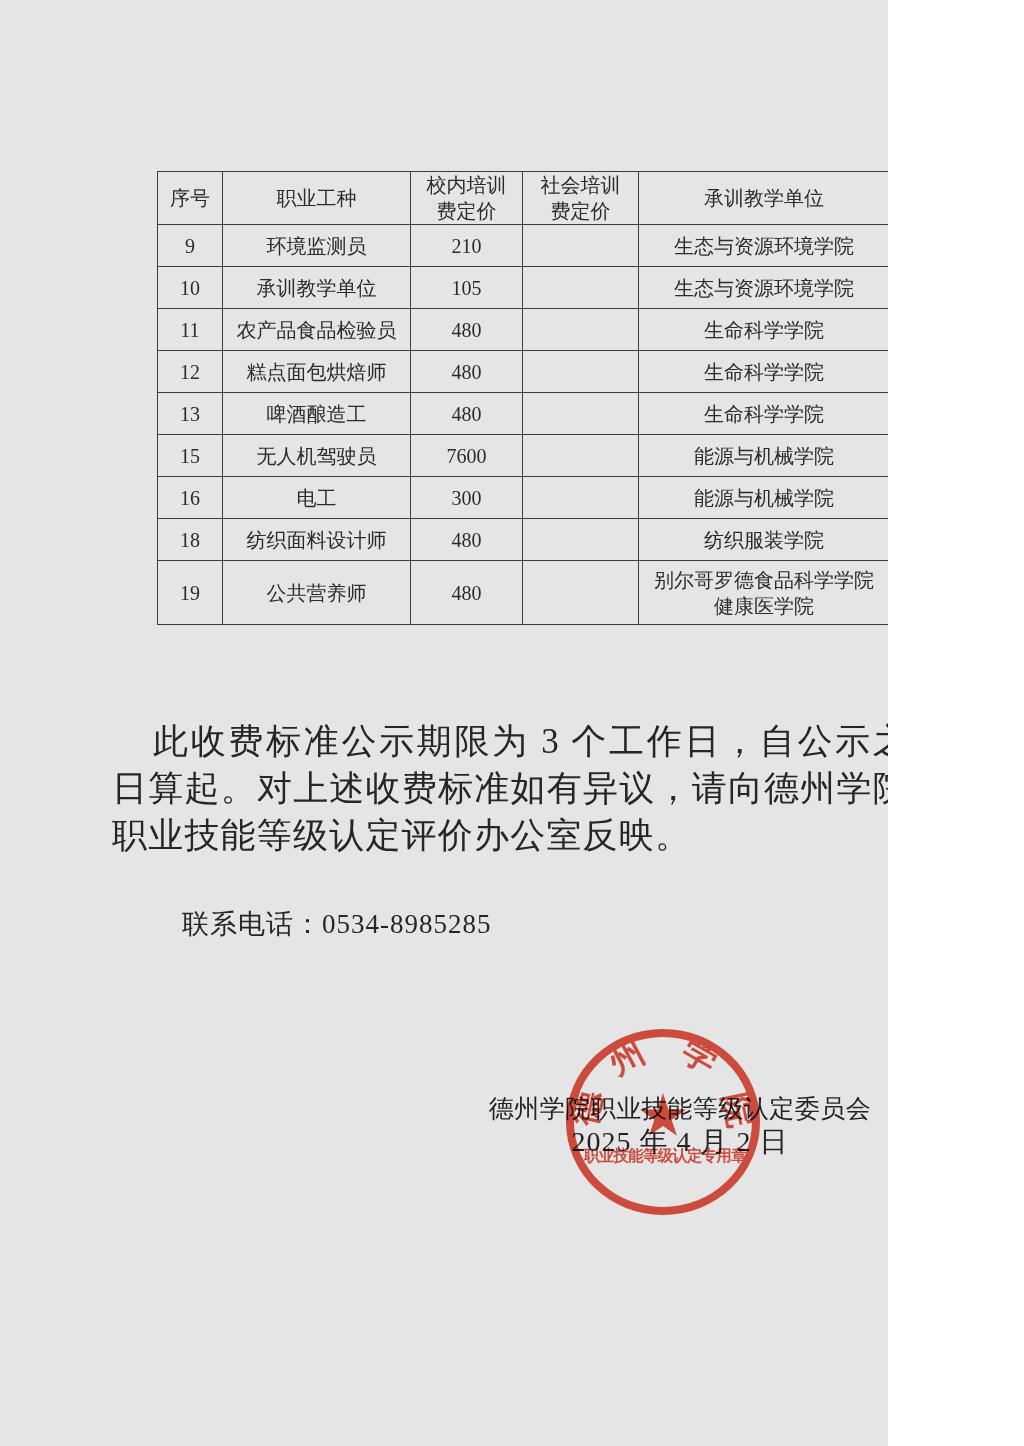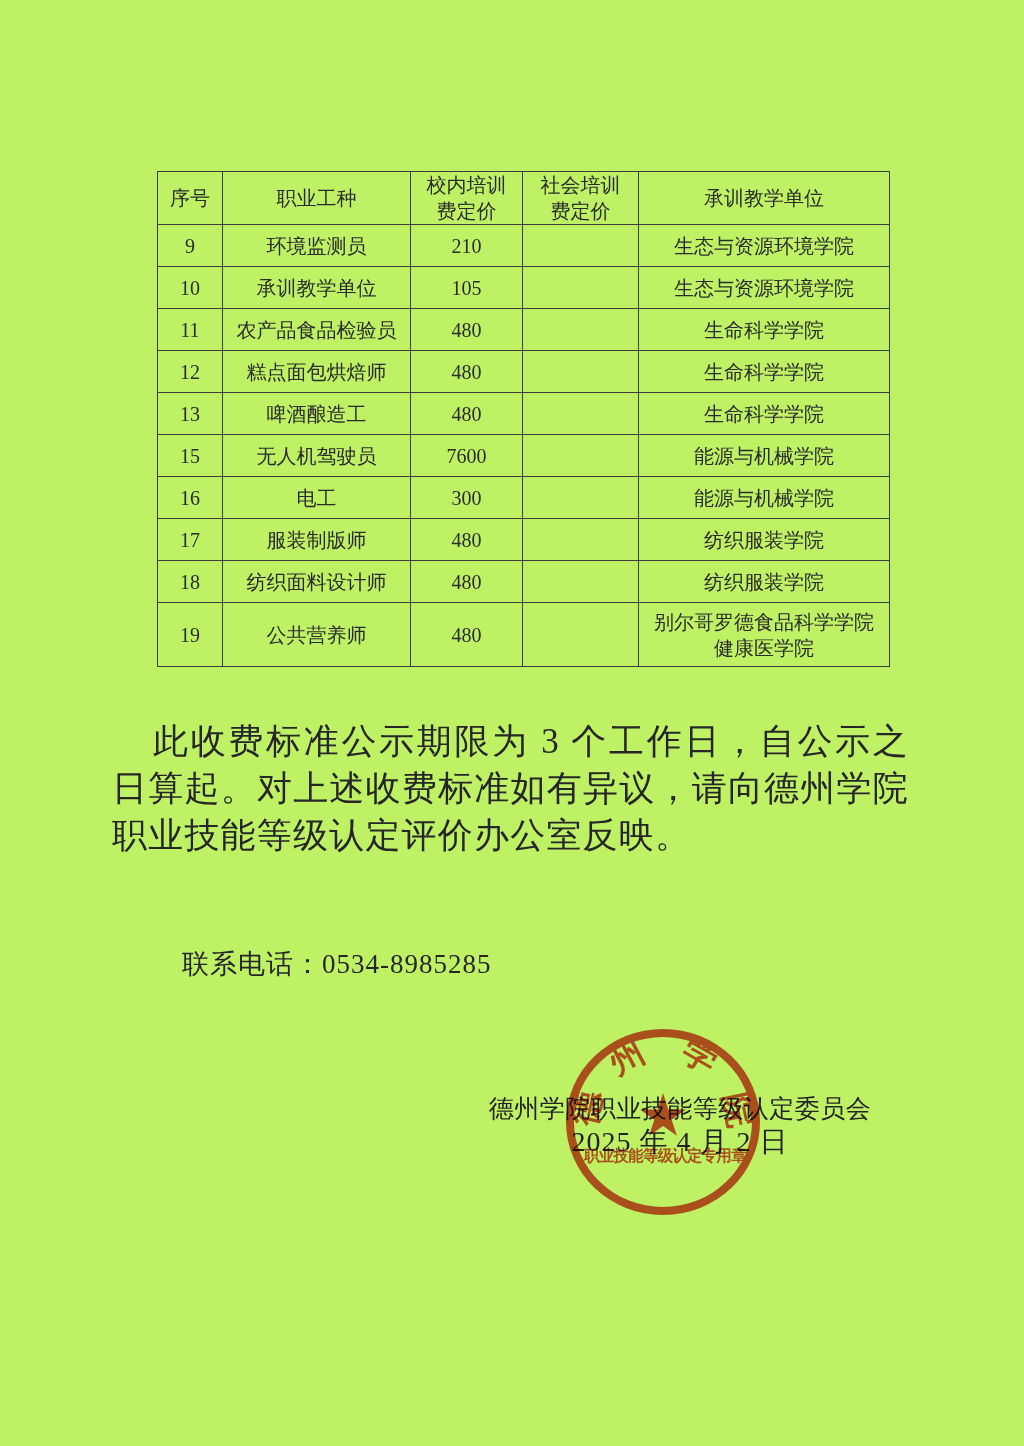--- a/index.html
+++ b/index.html
@@ -1,20 +1,20 @@
 <!DOCTYPE html>
 <html><head>
 <meta charset="utf-8">
 <style>
   html,body { margin:0; padding:0; }
   .page {
     position: relative;
-    width: 1024px;
+    width: 888px;
     height: 1446px;
-    background: #bef264;
+    background: #e5e5e5;
     font-family: "Liberation Serif", "DejaVu Serif", serif;
     color: #2b2b2b;
     overflow: hidden;
   }
 
   
   .fee-table {
     position: absolute;
     left: 157px;
     top: 171px;
@@ -55,21 +55,21 @@
     text-align: justify;
     color: #262626;
   }
   .contact-phone, .contact-person {
     position: absolute;
     left: 182px;
     font-size: 27px;
     letter-spacing: 1px;
     color: #262626;
   }
-  .contact-phone { top: 906px; margin-top: 40px; }
+  .contact-phone { top: 906px; }
   .contact-person { top: 958px; }
 
   
   .sig-block {
     position: absolute;
     left: 420px;
     top: 1092px;
     width: 520px;
     text-align: center;
     color: #232323;
@@ -203,27 +203,20 @@
       <td>能源与机械学院</td>
     </tr>
     <tr class="row">
       <td>16</td>
       <td>电工</td>
       <td>300</td>
       <td></td>
       <td>能源与机械学院</td>
     </tr>
     <tr class="row">
-      <td>17</td>
-      <td>服装制版师</td>
-      <td>480</td>
-      <td></td>
-      <td>纺织服装学院</td>
-    </tr>
-    <tr class="row">
       <td>18</td>
       <td>纺织面料设计师</td>
       <td>480</td>
       <td></td>
       <td>纺织服装学院</td>
     </tr>
     <tr class="row-tall">
       <td>19</td>
       <td>公共营养师</td>
       <td>480</td>

